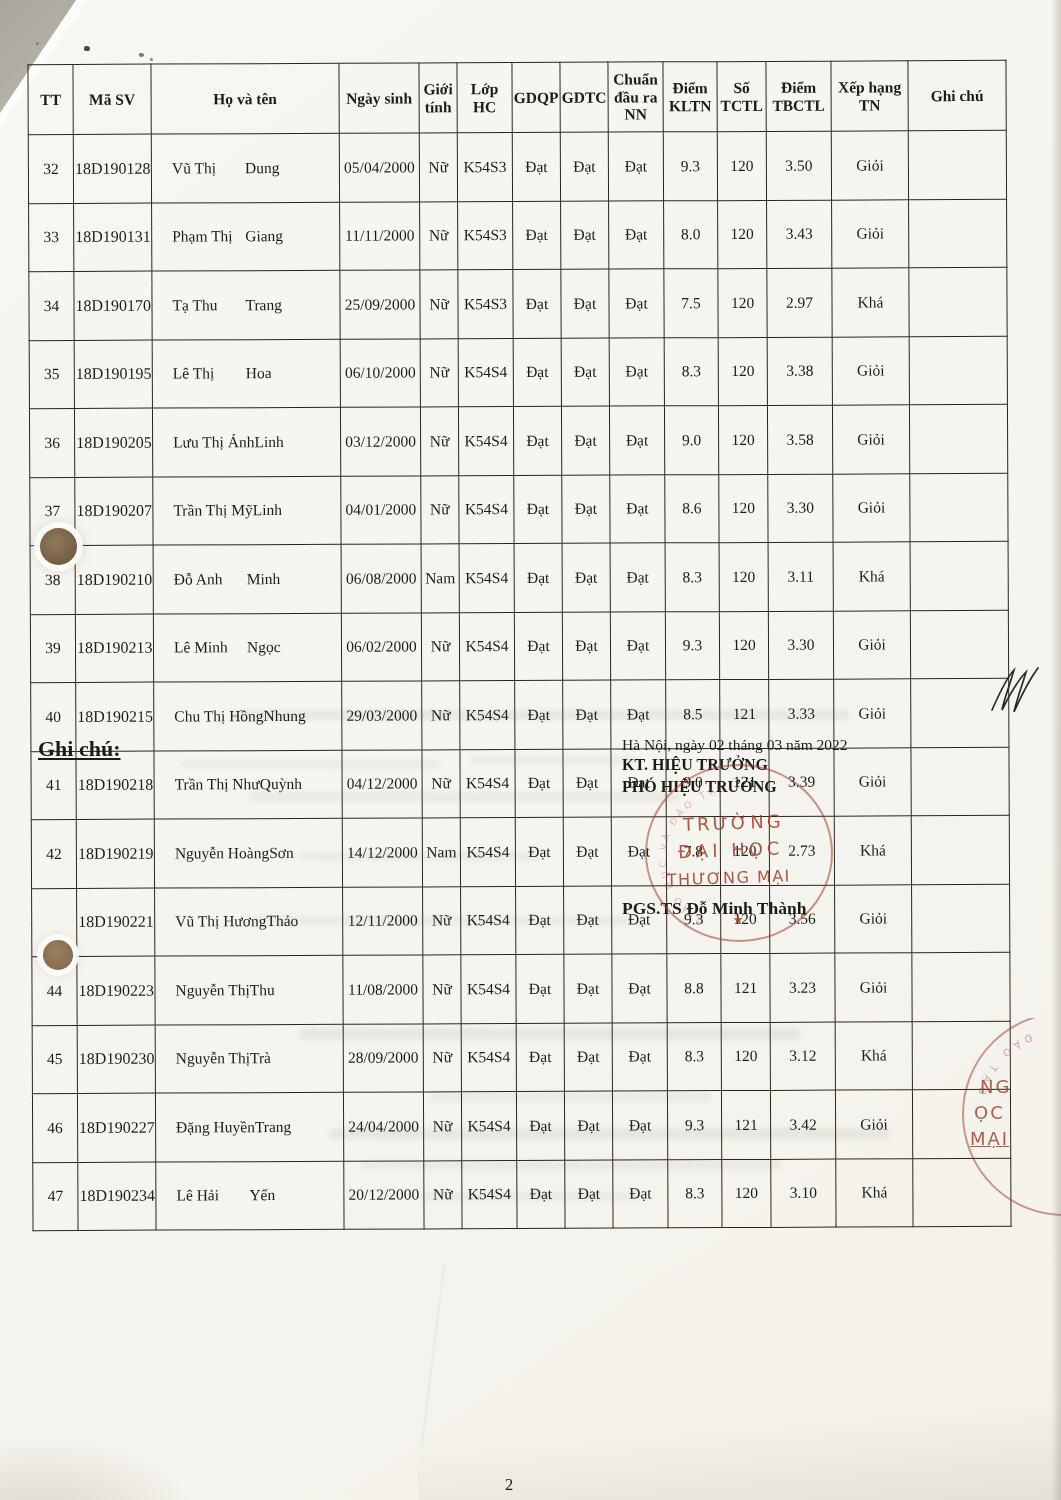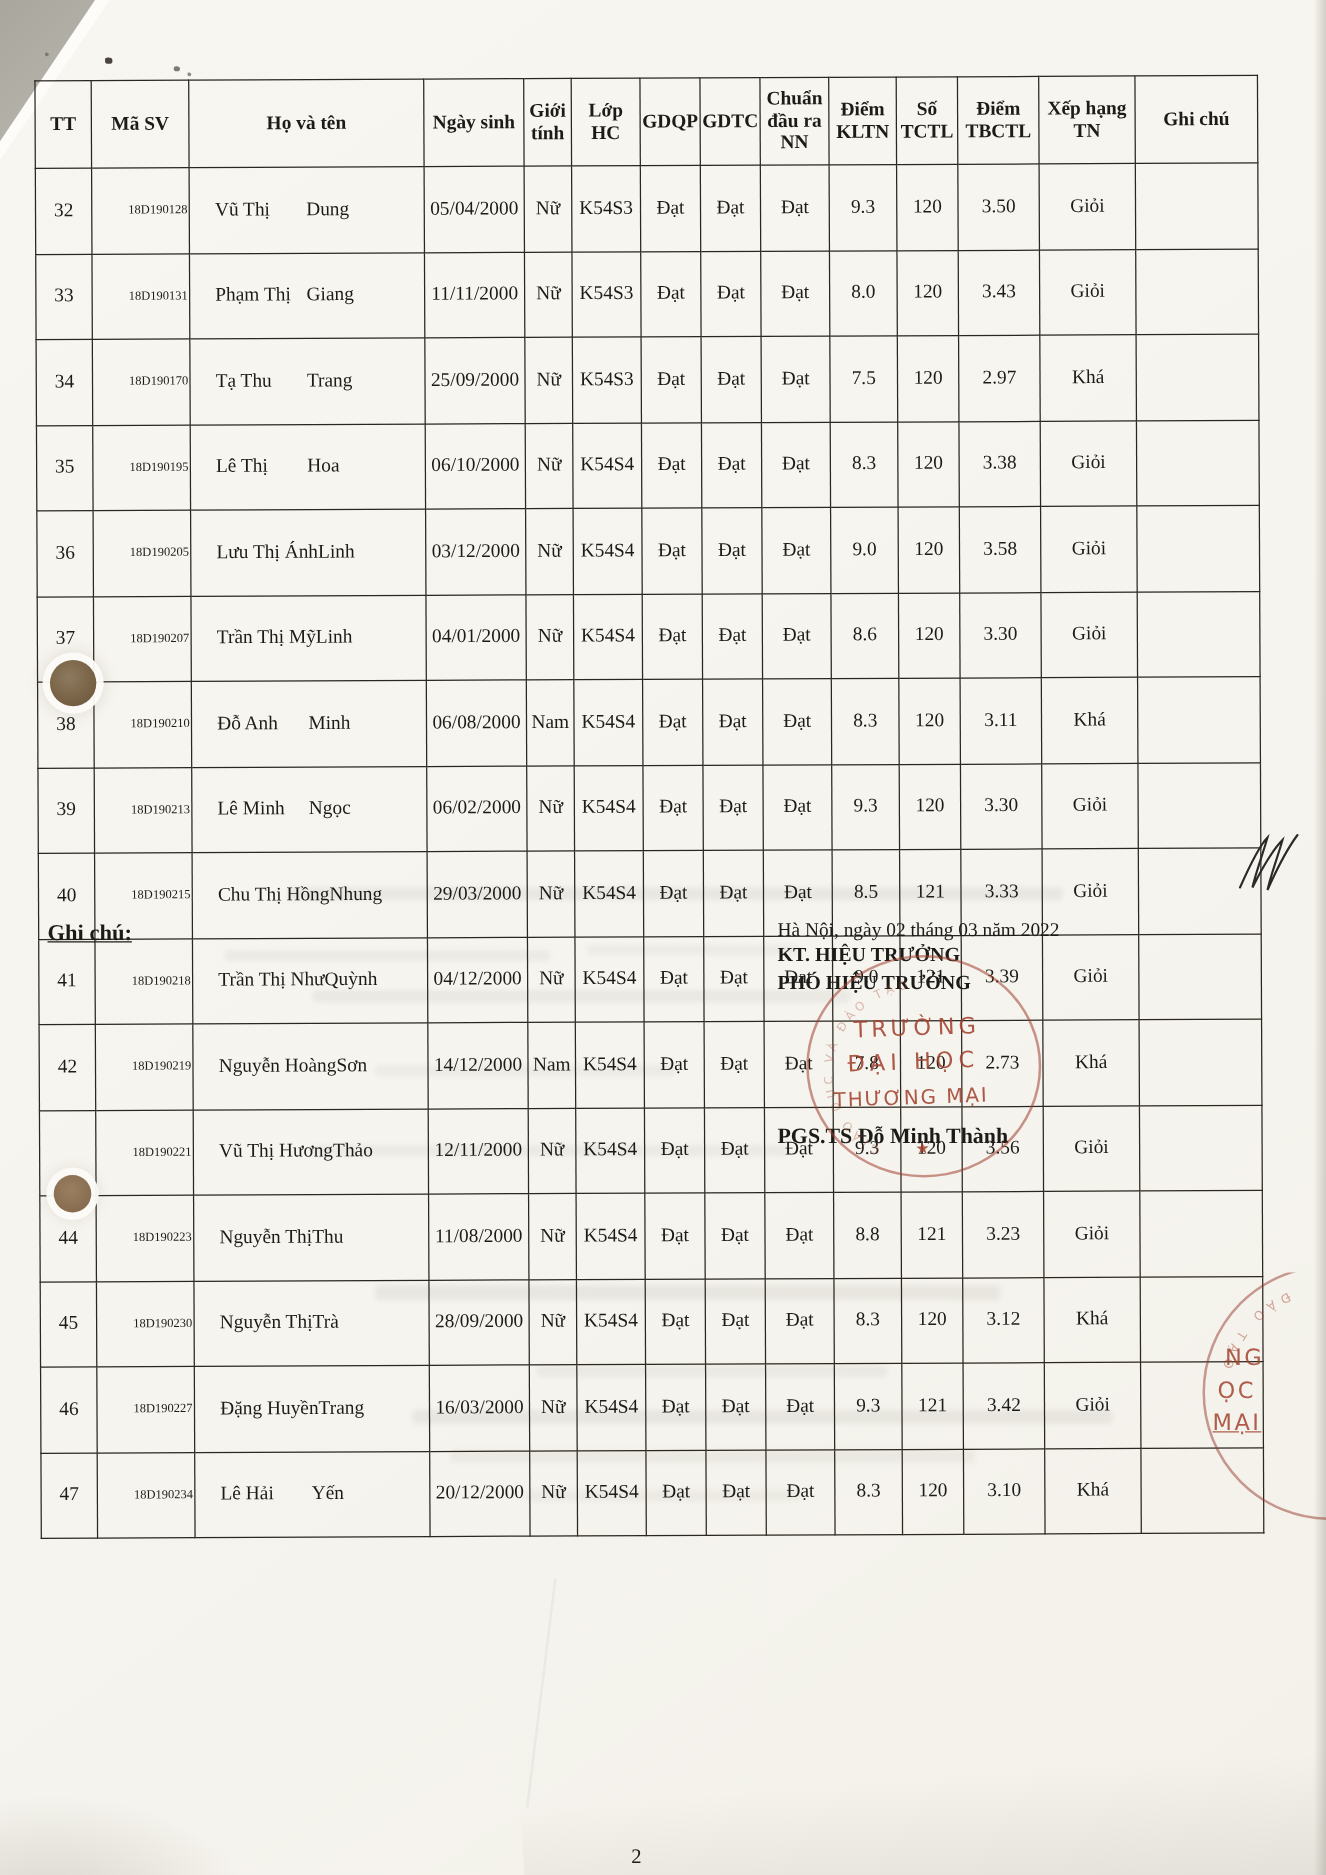--- a/index.html
+++ b/index.html
@@ -31,28 +31,28 @@
         background:radial-gradient(circle at 45% 40%,#9a7f61 0%,#8a6f52 60%,#7c6144 100%);
         box-shadow:0 0 0 6px rgba(252,251,247,.95),0 0 9px 8px rgba(120,115,100,.10);}
   
   table.roster{position:absolute;left:30px;top:62px;width:978px;border-collapse:collapse;
         transform:rotate(-0.25deg);table-layout:fixed;background:transparent;}
   table.roster th,table.roster td{border:1px solid #2a2620;}
   table.roster th{font-weight:bold;font-size:15.5px;line-height:1.12;white-space:pre-line;
         height:69px;padding:0 1px;text-align:center;vertical-align:middle;}
   table.roster tbody td{height:35.5px;font-size:15.5px;text-align:center;
         vertical-align:middle;padding:0 2px;overflow:hidden;}
-  table.roster tbody td.c-msv{font-size:10px;padding:0 1px;text-align:right;}
+  table.roster tbody td.c-msv{font-size:16px;padding:0 1px;text-align:right;}
   table.roster tbody td.c-name{text-align:left;padding:16px;}
   .name-wrap{display:flex;align-items:center;padding-left:4px;}
   .name-family{flex:1 1 auto;white-space:nowrap;}
   .name-given{flex:0 0 78px;text-align:left;white-space:nowrap;}
   
   .legend{position:absolute;left:38px;top:736px;width:330px;font-size:15.5px;}
-  .legend-title{font-weight:bold;font-size:18px;text-decoration:underline;margin-bottom:18px;}
+  .legend-title{font-weight:bold;font-size:22px;text-decoration:underline;margin-bottom:18px;}
   .legend ul{list-style:none;margin:0;padding:0;}
   .legend li{line-height:24px;}
   
   .sign-block{position:absolute;left:622px;top:736px;width:346px;text-align:left;}
   .date-line{font-size:15.5px;}
   .sign-title{font-weight:bold;font-size:16px;line-height:22px;}
   .signer-name{font-weight:bold;font-size:17.5px;margin-top:100px;}
   
   .stamp{position:absolute;left:645px;top:764px;width:184px;height:174px;border-radius:50%;
         border:2px solid rgba(158,62,45,.55);
@@ -459,21 +459,21 @@
 
     <tr>
       <td class="c-tt">46</td>
       <td class="c-msv">18D190227</td>
       <td class="c-name">
         <div class="name-wrap">
           <span class="name-family">Đặng Huyền</span>
           <span class="name-given">Trang</span>
         </div>
       </td>
-      <td>16/03/2000</td>
+      <td>24/04/2000</td>
       <td>Nữ</td>
       <td>K54S4</td>
       <td>Đạt</td>
       <td>Đạt</td>
       <td>Đạt</td>
       <td>9.3</td>
       <td>121</td>
       <td>3.42</td>
       <td>Giỏi</td>
       <td></td>

